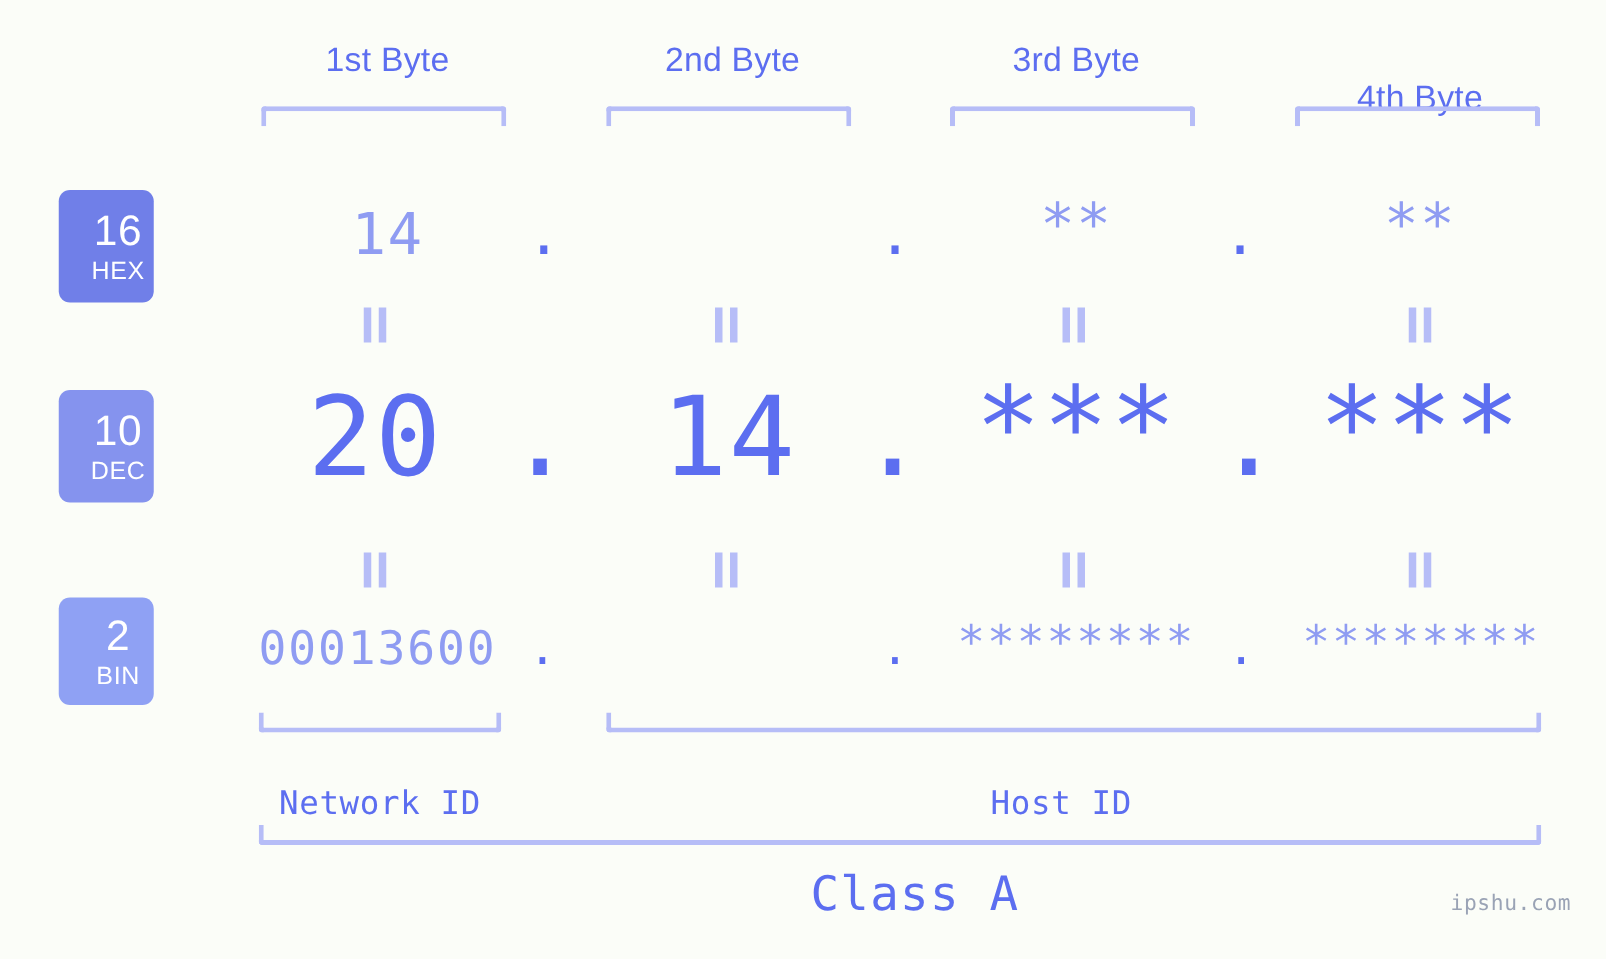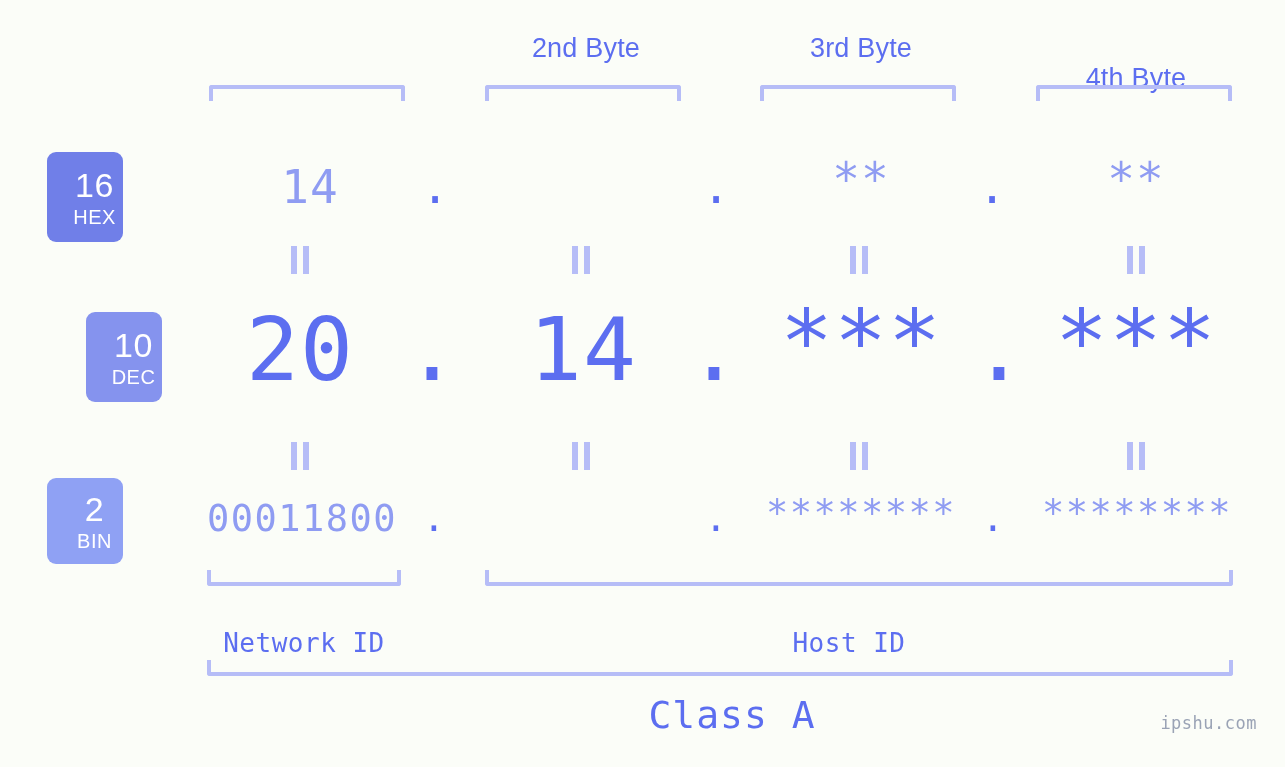--- a/index.html
+++ b/index.html
@@ -75,21 +75,21 @@
     font-family: "Liberation Sans", sans-serif;
     letter-spacing: 0.5px;
   }
   .badge .lbl {
     font-size: 20px;
     font-family: "Liberation Sans", sans-serif;
     margin-top: 5px;
     letter-spacing: 0.5px;
   }
   #badge-hex { top: 152px;  height: 90px; background: #707fe8; }
-  #badge-dec { top: 312px;  height: 90px; background: #8593ee; margin-left: 39px; }
+  #badge-dec { top: 312px;  height: 90px; background: #8593ee; }
   #badge-bin { top: 478px;  height: 86px; background: #8fa1f4; }
 
   .cell {
     position: absolute;
     text-align: center;
     white-space: nowrap;
   }
 
   
   .hex-val {
@@ -177,20 +177,21 @@
     font-size: 17px;
     color: #9aa3b5;
     letter-spacing: 0.5px;
   }
 </style>
 </head>
 <body>
 
 <div id="stage">
 
+  <div class="byte-head" style="left:180px;">1st Byte</div>
   <div class="byte-head" style="left:456px;">2nd Byte</div>
   <div class="byte-head" style="left:731px;">3rd Byte</div>
   <div class="byte-head" style="left:1006px;margin-top:30px;">4th Byte</div>
 
   <div class="bracket-down" style="left:209px;  top:85px; width:196px;"></div>
   <div class="bracket-down" style="left:485px;  top:85px; width:196px;"></div>
   <div class="bracket-down" style="left:760px;  top:85px; width:196px;"></div>
   <div class="bracket-down" style="left:1036px; top:85px; width:196px;"></div>
 
   <div class="badge" id="badge-hex">
@@ -248,21 +249,21 @@
     </div>
   <div class="eq" style="left:848px; top:442px;">
       <i class="b1"></i>
       <i class="b2"></i>
     </div>
   <div class="eq" style="left:1125px; top:442px;">
       <i class="b1"></i>
       <i class="b2"></i>
     </div>
 
-  <div class="cell bin-val" style="left:172px; top:497px; width:260px;">00011800</div>
+  <div class="cell bin-val" style="left:172px; top:497px; width:260px;">00013600</div>
   <div class="cell bin-dot" style="left:404px; top:497px; width:60px;">.</div>
   <div class="cell bin-dot" style="left:686px; top:497px; width:60px;">.</div>
   <div class="cell bin-val" style="left:731px; top:492px; width:260px;">********</div>
   <div class="cell bin-dot" style="left:963px; top:497px; width:60px;">.</div>
   <div class="cell bin-val" style="left:1007px; top:492px; width:260px;">********</div>
 
   <div class="bracket-up" style="left:207px; top:570px; width:194px;"></div>
   <div class="bracket-up" style="left:485px; top:570px; width:748px;"></div>
 
   <div class="id-label" style="left:179px; top:613px; width:250px;">Network ID</div>

